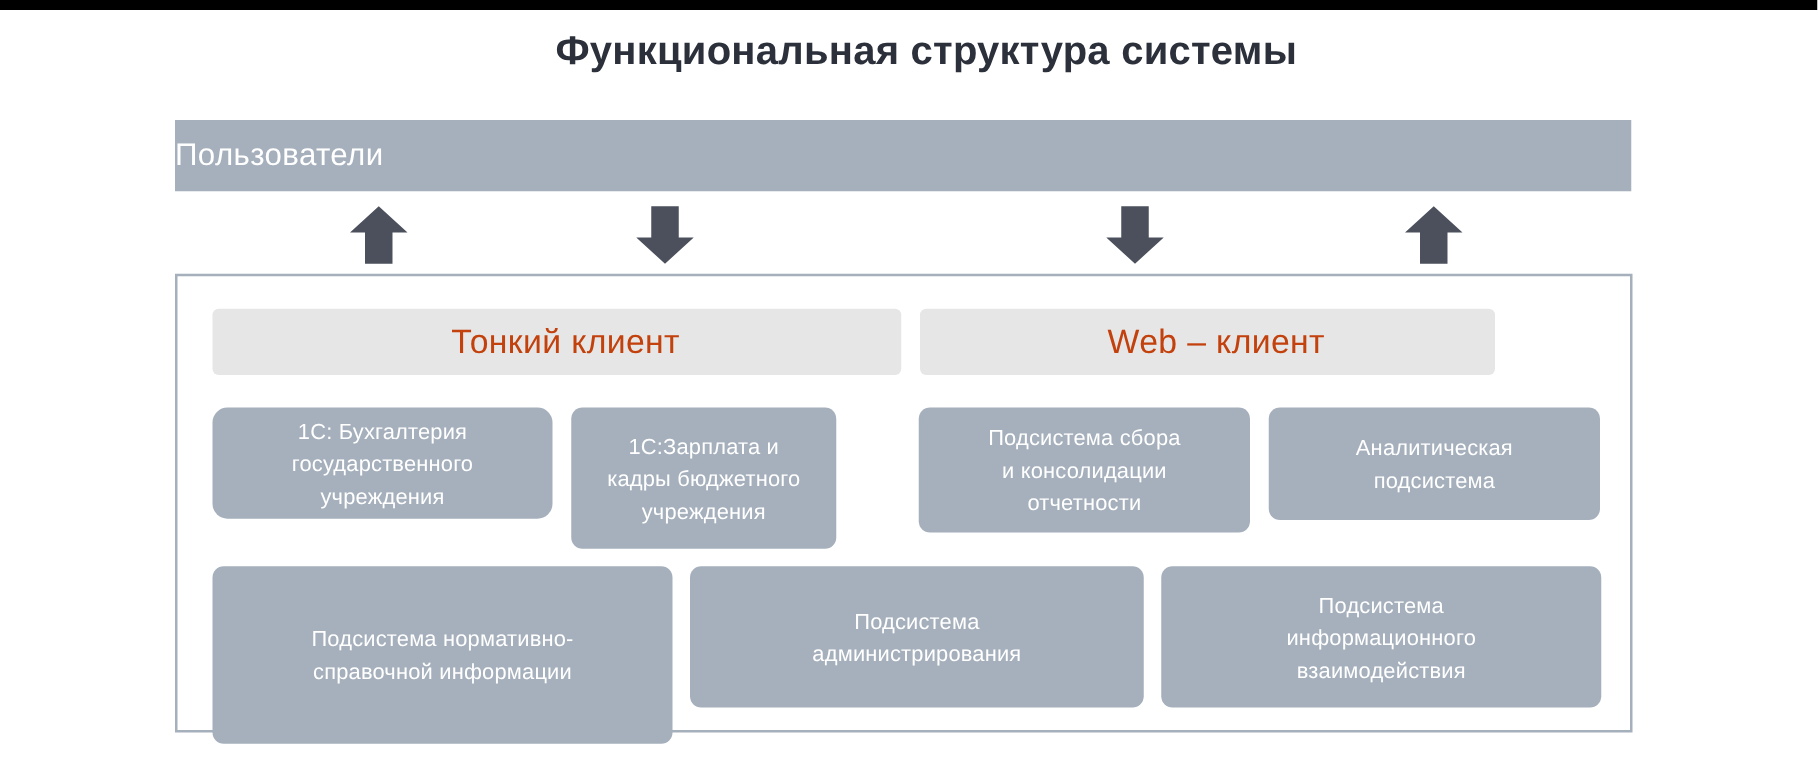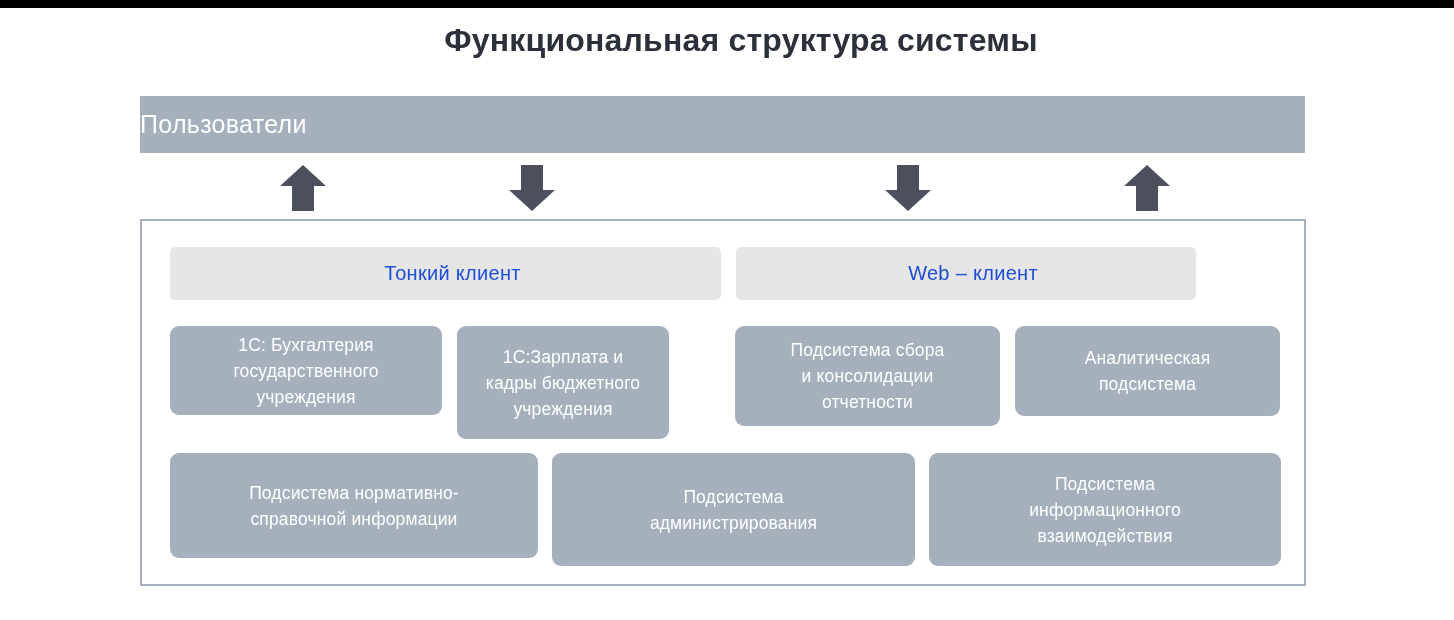--- a/index.html
+++ b/index.html
@@ -77,22 +77,22 @@
   .client-box {
     position: absolute;
     height: 53px;
     background: #e6e6e6;
     border-radius: 5px;
     display: flex;
     align-items: center;
     justify-content: center;
   }
   .client-label {
-    color: #1d4ed8;
-    font-size: 20px;
+    color: #c2410c;
+    font-size: 27px;
     letter-spacing: 0.3px;
     margin-left: 14px;
   }
 
   
   .sub-box {
     position: absolute;
     background: #a5b0bc;
     border-radius: 9px;
     display: flex;
@@ -149,42 +149,42 @@
 
   <div id="client-layer">
       <div class="client-box" style="left: 170px; top: 247px; width: 551px;">
         <span class="client-label">Тонкий клиент</span>
       </div>
       <div class="client-box" style="left: 736px; top: 247px; width: 460px;">
         <span class="client-label">Web – клиент</span>
       </div>
     </div>
   <div id="subsystem-layer-1">
-      <div class="sub-box" style="left: 170px; top: 326px; width: 272px; height: 89px;">
+      <div class="sub-box" style="left: 170px; top: 326px; width: 272px; height: 89px; border-radius: 12px;">
         <span class="sub-label">1С: Бухгалтерия
 государственного
 учреждения</span>
       </div>
       <div class="sub-box" style="left: 457px; top: 326px; width: 212px; height: 113px;">
         <span class="sub-label">1С:Зарплата и
 кадры бюджетного
 учреждения</span>
       </div>
       <div class="sub-box" style="left: 735px; top: 326px; width: 265px; height: 100px;">
         <span class="sub-label">Подсистема сбора
 и консолидации
 отчетности</span>
       </div>
       <div class="sub-box" style="left: 1015px; top: 326px; width: 265px; height: 90px;">
         <span class="sub-label">Аналитическая
 подсистема</span>
       </div>
     </div>
   <div id="subsystem-layer-2">
-      <div class="sub-box" style="left: 170px; top: 453px; width: 368px; height: 105px;">
+      <div class="sub-box" style="left: 170px; top: 453px; width: 368px; height: 142px;">
         <span class="sub-label">Подсистема нормативно-
 справочной информации</span>
       </div>
       <div class="sub-box" style="left: 552px; top: 453px; width: 363px; height: 113px;">
         <span class="sub-label">Подсистема
 администрирования</span>
       </div>
       <div class="sub-box" style="left: 929px; top: 453px; width: 352px; height: 113px;">
         <span class="sub-label">Подсистема
 информационного

